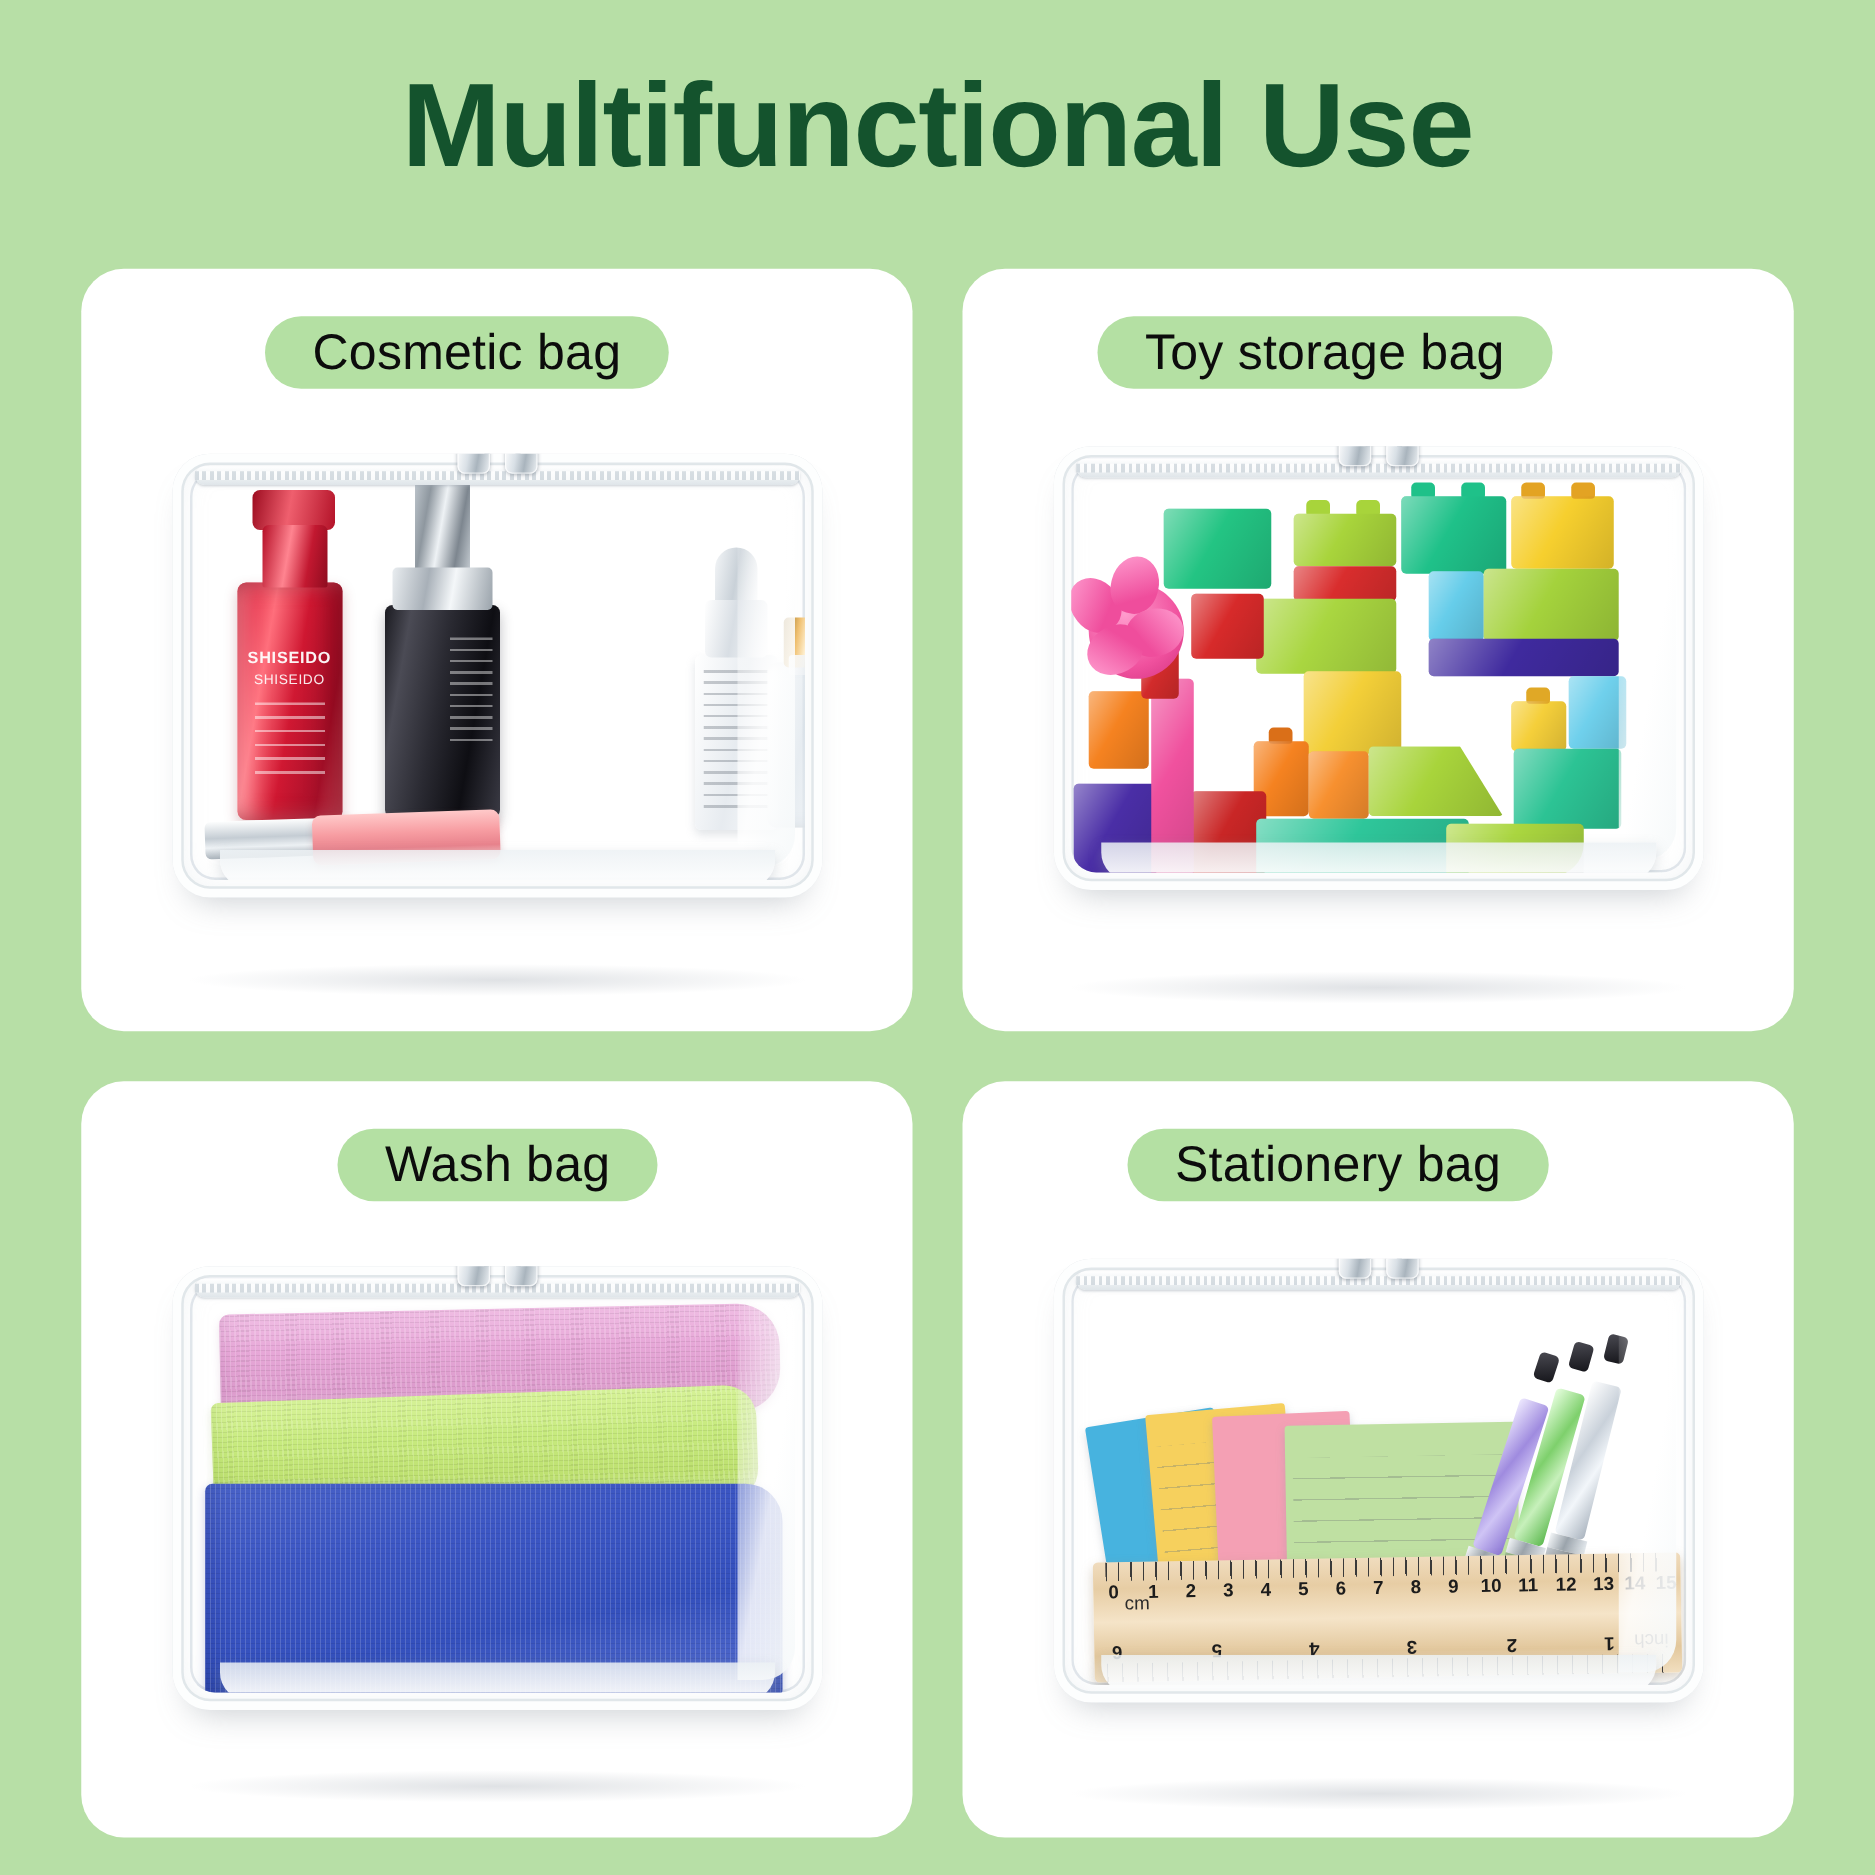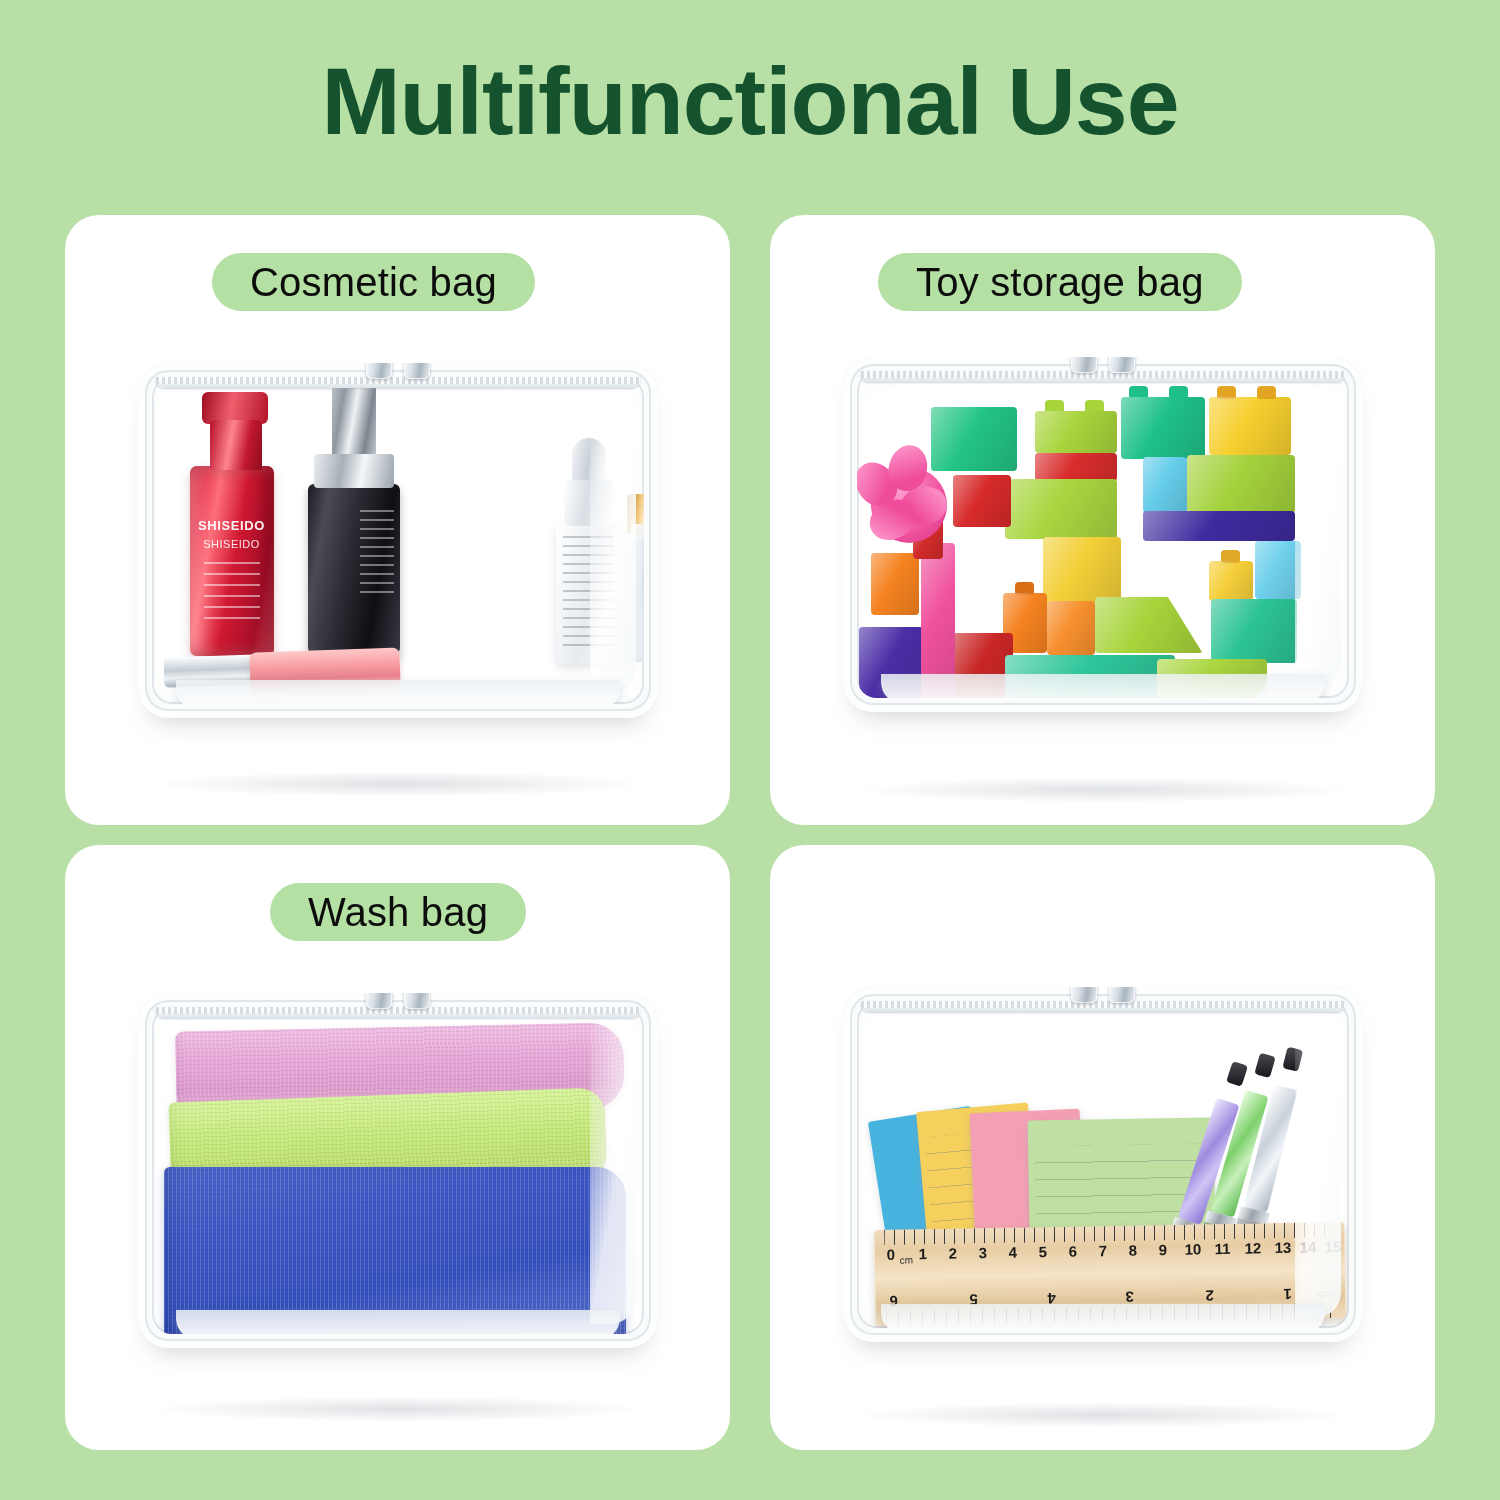--- a/index.html
+++ b/index.html
@@ -19,21 +19,21 @@
     line-height:1.05;
     white-space:nowrap;
   }
   
   #cards-grid{
     position:absolute;left:65px;top:215px;
     width:1370px;height:1240px;
     display:grid;
     grid-template-columns:665px 665px;
     grid-template-rows:610px 605px;
-    gap:20px 40px;
+    gap:40px 40px;
   }
   .card{
     background:#ffffff;
     border-radius:34px;
     position:relative;
     overflow:hidden;
   }
   .pill{
     position:absolute;top:38px;
     height:58px;
@@ -218,21 +218,21 @@
   .pen .body{position:absolute;left:0;right:0;top:172px;bottom:0;border-radius:0 0 5px 5px;}
   .ruler{position:absolute;left:18px;bottom:6px;width:470px;height:96px;border-radius:4px;
     background:linear-gradient(180deg,#f0dcbe 0%,#e7cda4 22%,#f5e4c8 50%,#e2c79c 78%,#f2dfc0 100%);
     box-shadow:0 4px 9px rgba(160,140,110,.38);transform:rotate(-1deg);overflow:hidden;}
   .ruler .ticks-top{position:absolute;left:10px;right:10px;top:0;height:15px;
     background:repeating-linear-gradient(90deg,#3a3a3a 0 1px,rgba(0,0,0,0) 1px 10px);}
   .ruler .ticks-bot{position:absolute;left:10px;right:10px;bottom:0;height:15px;
     background:repeating-linear-gradient(90deg,#3a3a3a 0 1px,rgba(0,0,0,0) 1px 12px);}
   .ruler .num{position:absolute;font-size:15px;color:#1c1c1c;font-weight:bold;top:16px;}
   .ruler .numb{position:absolute;font-size:15px;color:#1c1c1c;font-weight:bold;bottom:16px;transform:rotate(180deg);}
-  .ruler .unit{position:absolute;font-size:10px;color:#2a2a2a;}
+  .ruler .unit{position:absolute;font-size:15px;color:#2a2a2a;}
 </style>
 </head>
 <body>
 
 <div id="page-title">Multifunctional Use</div>
 
 <div id="cards-grid">
 
   <div class="card card-1">
     <div class="pill">Cosmetic bag</div>
@@ -385,20 +385,21 @@
           </div>
         <div class="pull pull-r">
             <div class="loop"></div>
             <div class="tab"></div>
           </div>
       </div>
     </div>
   </div>
 
   <div class="card card-4">
+    <div class="pill">Stationery bag</div>
     <div class="stage">
       <div class="pouch-shadow" style="bottom:22px;"></div>
       <div class="pouch" style="top:22px;">
         <div class="pouch-inner">
 
           <div class="note" style="left:22px;top:112px;width:104px;height:150px;background:#47b3df;transform:rotate(-9deg);"></div>
           <div class="note" style="left:66px;top:106px;width:112px;height:164px;background:#f6d05d;transform:rotate(-5deg);">
             <div class="rules"></div>
           </div>
           <div class="note" style="left:116px;top:110px;width:110px;height:158px;background:#f4a0b4;transform:rotate(-2.5deg);"></div>

